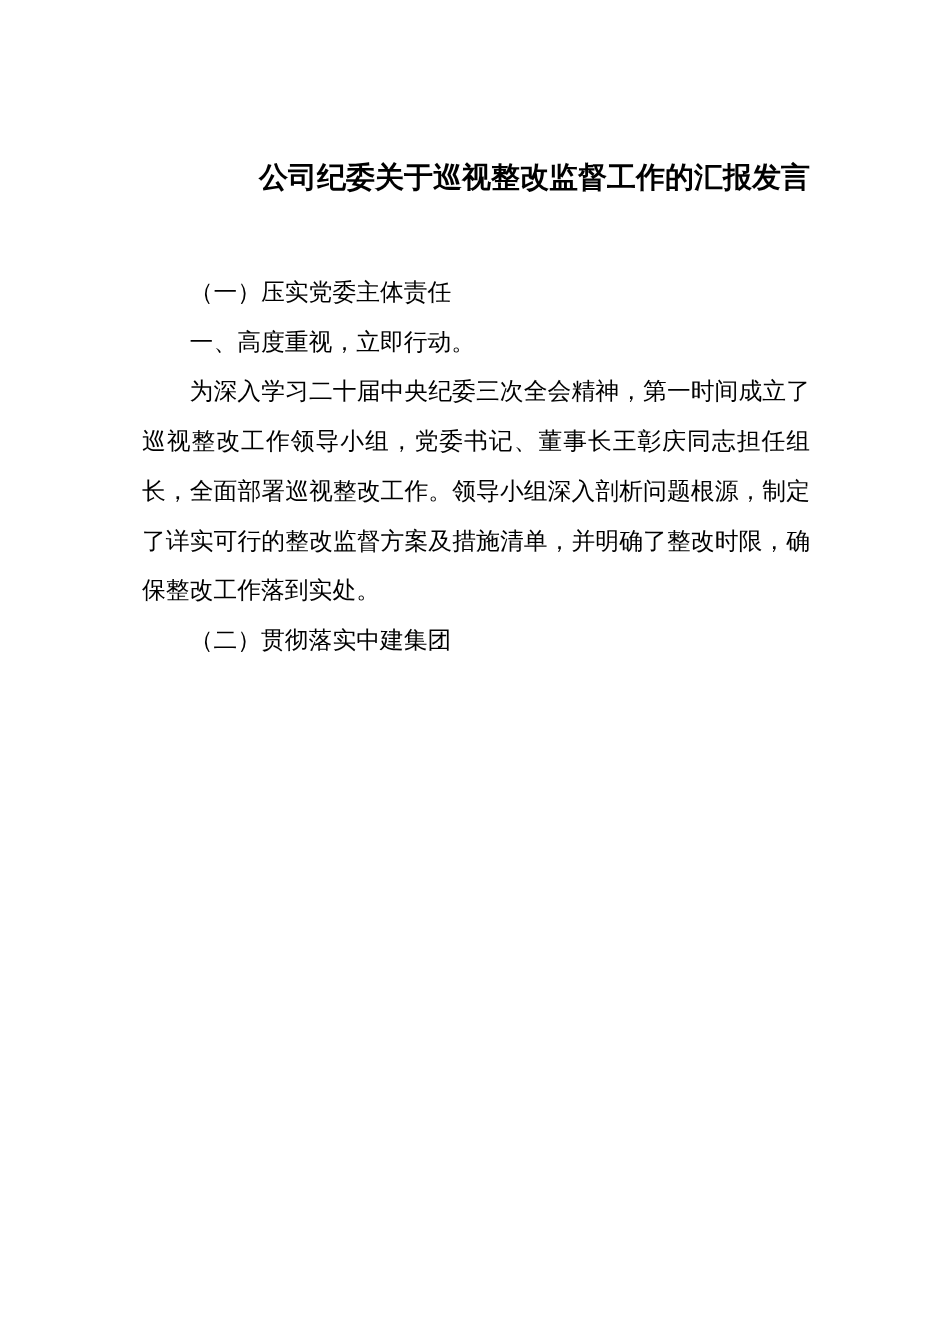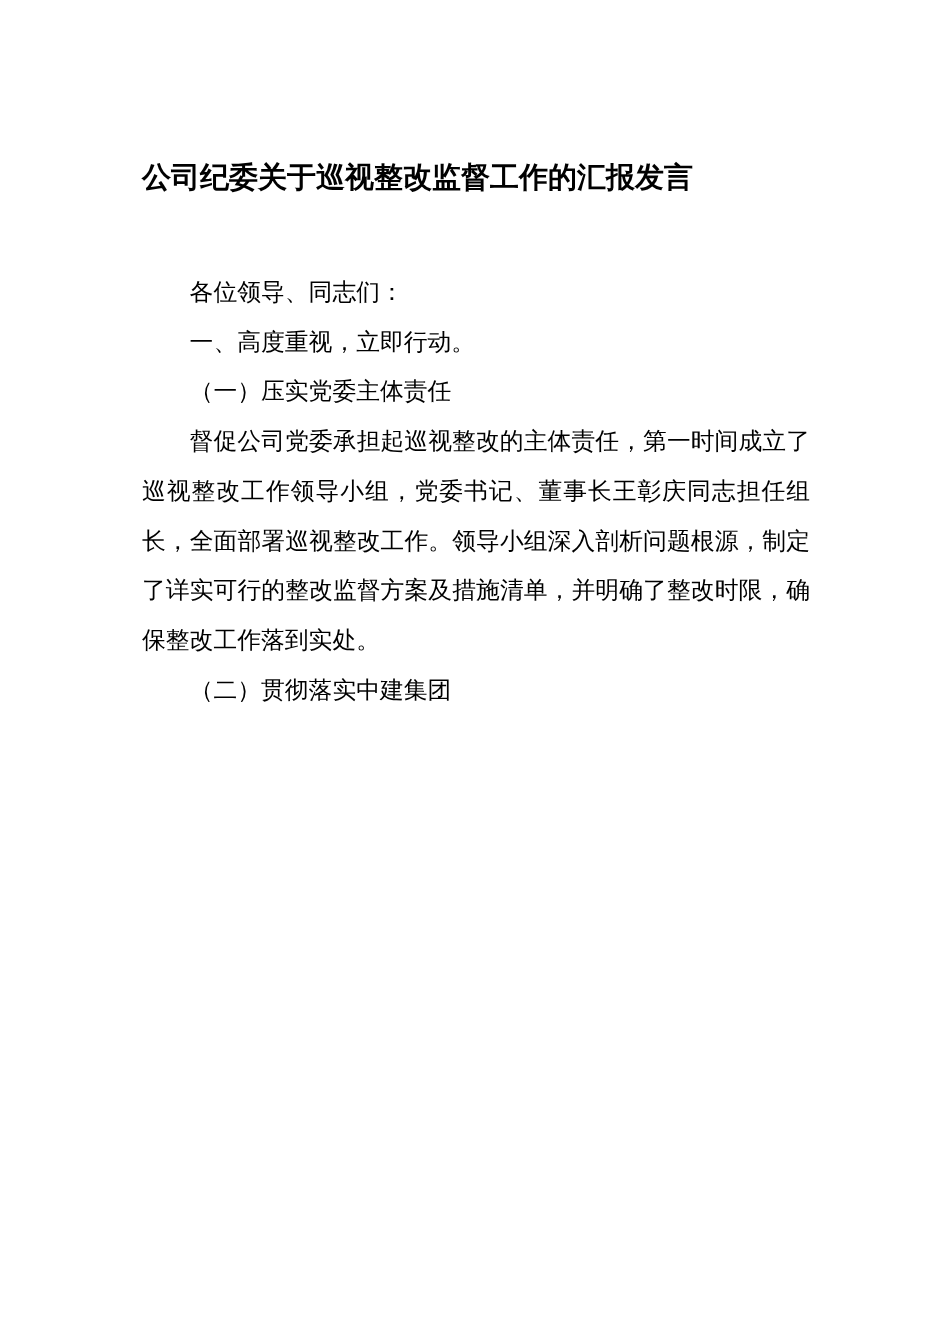--- a/index.html
+++ b/index.html
@@ -17,21 +17,21 @@
     padding: 158px 140px 0 142px;
     overflow: hidden;
     font-family: "Liberation Serif", "DejaVu Serif", serif;
     color: #000000;
   }
   .doc-title {
     margin: 0;
     font-size: 29px;
     font-weight: 700;
     line-height: 38px;
-    text-align: left;
+    text-align: right;
     letter-spacing: 0;
   }
   .doc-body {
     margin-top: 72px;
   }
   .para {
     margin: 0;
     font-size: 23.8px;
     font-weight: 400;
     line-height: 49.7px;
@@ -39,19 +39,18 @@
     text-align: justify;
     word-break: break-all;
   }
 </style>
 </head>
 <body>
 
 <div class="page">
   <h1 class="doc-title">公司纪委关于巡视整改监督工作的汇报发言</h1>
   <div class="doc-body">
-    <p class="para">各位领导、同志们：</p>
+    <p class="para">（一）压实党委主体责任</p>
     <p class="para">一、高度重视，立即行动。</p>
-    <p class="para">（一）压实党委主体责任</p>
-    <p class="para">督促公司党委承担起巡视整改的主体责任，第一时间成立了巡视整改工作领导小组，党委书记、董事长王彰庆同志担任组长，全面部署巡视整改工作。领导小组深入剖析问题根源，制定了详实可行的整改监督方案及措施清单，并明确了整改时限，确保整改工作落到实处。</p>
+    <p class="para">为深入学习二十届中央纪委三次全会精神，第一时间成立了巡视整改工作领导小组，党委书记、董事长王彰庆同志担任组长，全面部署巡视整改工作。领导小组深入剖析问题根源，制定了详实可行的整改监督方案及措施清单，并明确了整改时限，确保整改工作落到实处。</p>
     <p class="para">（二）贯彻落实中建集团</p>
   </div>
 </div>
 
 </body></html>

